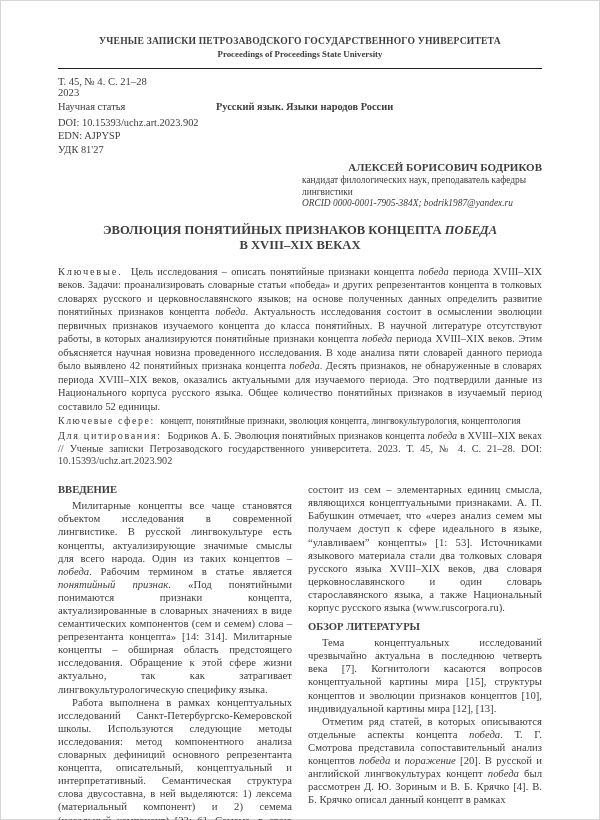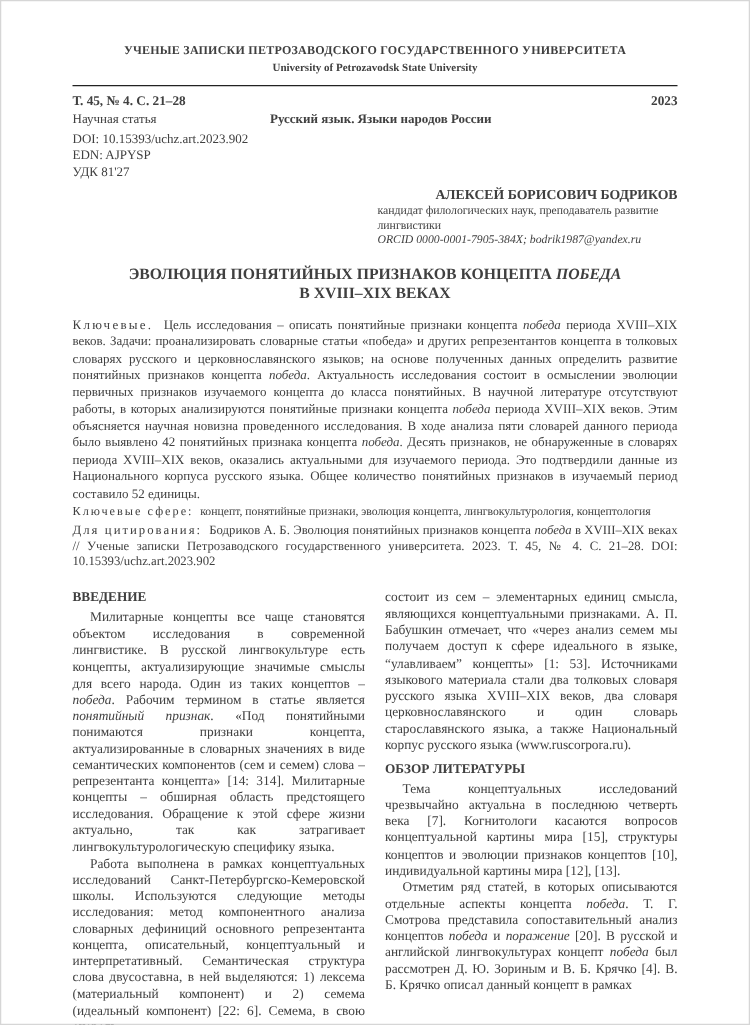--- a/index.html
+++ b/index.html
@@ -9,21 +9,21 @@
     padding:34px 57px 0 57px;
     font-family:"Liberation Serif","DejaVu Serif",serif;
     color:#404040;
   }
   .it { font-style:italic; }
 
   .journal-ru { text-align:center; font-weight:bold; font-size:9.6px; letter-spacing:0.2px; }
   .journal-en { text-align:center; font-weight:bold; font-size:8.8px; margin-top:3px; }
   .rule { border:none; border-top:1.2px solid #222; margin:9px 0 7px 0; }
 
-  .meta-row1 { display:flex; justify-content:space-between; font-weight:bold; font-size:10.6px; }
+  .meta-row1 { display:flex; justify-content:space-between; font-weight:normal; font-size:10.6px;flex-direction:column; }
   .meta-row2 { position:relative; font-size:10.4px; margin-top:3px; height:13px; }
   .meta-row2 .section { position:absolute; left:158px; top:0; font-weight:bold; }
   .meta-line { font-size:10.4px; margin-top:2.5px; }
 
   .author-block { margin-left:auto; width:240px; margin-top:7px; font-size:9.4px; line-height:11.6px; }
   .author-name { font-weight:bold; text-align:right; font-size:11px; margin-bottom:2px; }
   .author-orcid { font-style:italic; }
 
   .article-title { margin-top:13px; text-align:center; font-weight:bold; font-size:12.6px; line-height:15.5px; }
 
@@ -43,38 +43,38 @@
   .col h2.spaced { margin-top:6px; }
   .col p { margin:0; text-indent:14px; }
   .col p.noindent { text-indent:0; }
 </style>
 </head>
 <body>
 
 <div class="page">
 
   <div class="journal-ru">УЧЕНЫЕ ЗАПИСКИ ПЕТРОЗАВОДСКОГО ГОСУДАРСТВЕННОГО УНИВЕРСИТЕТА</div>
-  <div class="journal-en">University of Petrozavodsk State University</div>
+  <div class="journal-en">Proceedings of Proceedings State University</div>
   <hr class="rule">
 
   <div class="meta-row1">
     <span>Т. 45, № 4. С. 21–28</span>
     <span>2023</span>
   </div>
   <div class="meta-row2">
     <span>Научная статья</span>
     <span class="section">Русский язык. Языки народов России</span>
   </div>
   <div class="meta-line">DOI: 10.15393/uchz.art.2023.902</div>
   <div class="meta-line">EDN: AJPYSP</div>
   <div class="meta-line">УДК 81'27</div>
 
   <div class="author-block">
     <div class="author-name">АЛЕКСЕЙ БОРИСОВИЧ БОДРИКОВ</div>
-    <div>кандидат филологических наук, преподаватель развитие лингвистики</div>
+    <div>кандидат филологических наук, преподаватель кафедры лингвистики</div>
     <div class="author-orcid">ORCID 0000-0001-7905-384X; bodrik1987@yandex.ru</div>
   </div>
 
   <div class="article-title">
     <div><span>ЭВОЛЮЦИЯ ПОНЯТИЙНЫХ ПРИЗНАКОВ КОНЦЕПТА </span><span class="it">ПОБЕДА</span></div>
     <div>В XVIII–XIX ВЕКАХ</div>
   </div>
 
   <div class="abstract">
     <span class="ls-label">Ключевые.</span>

